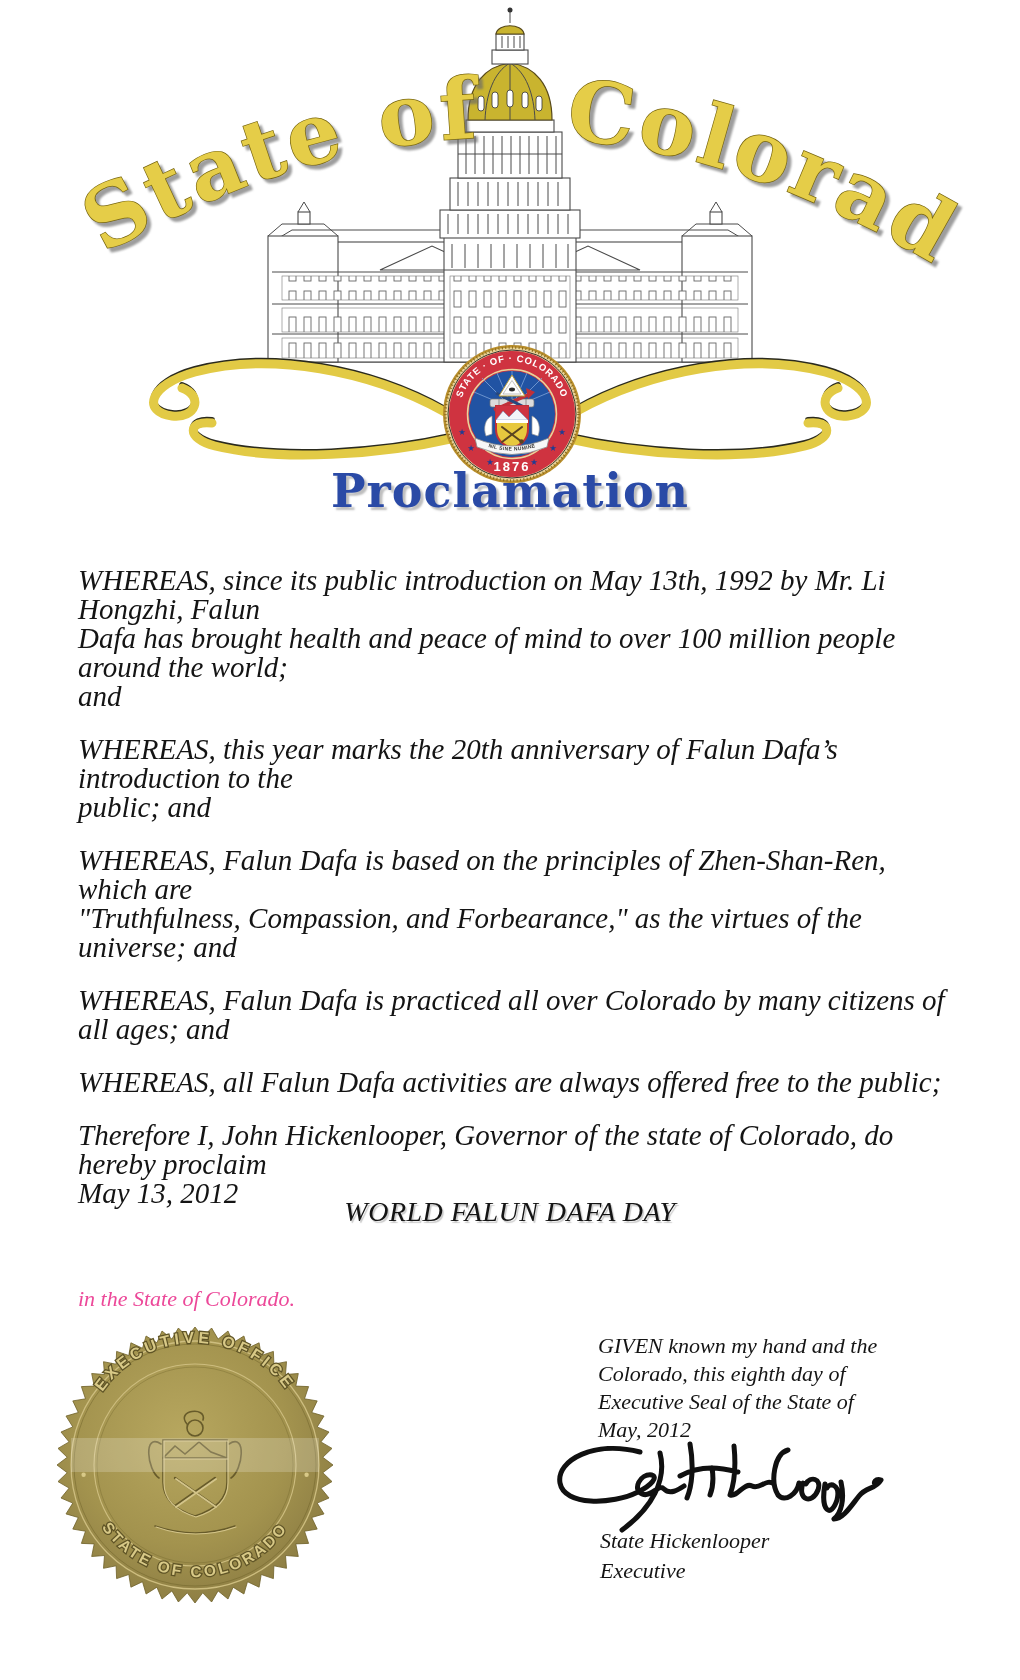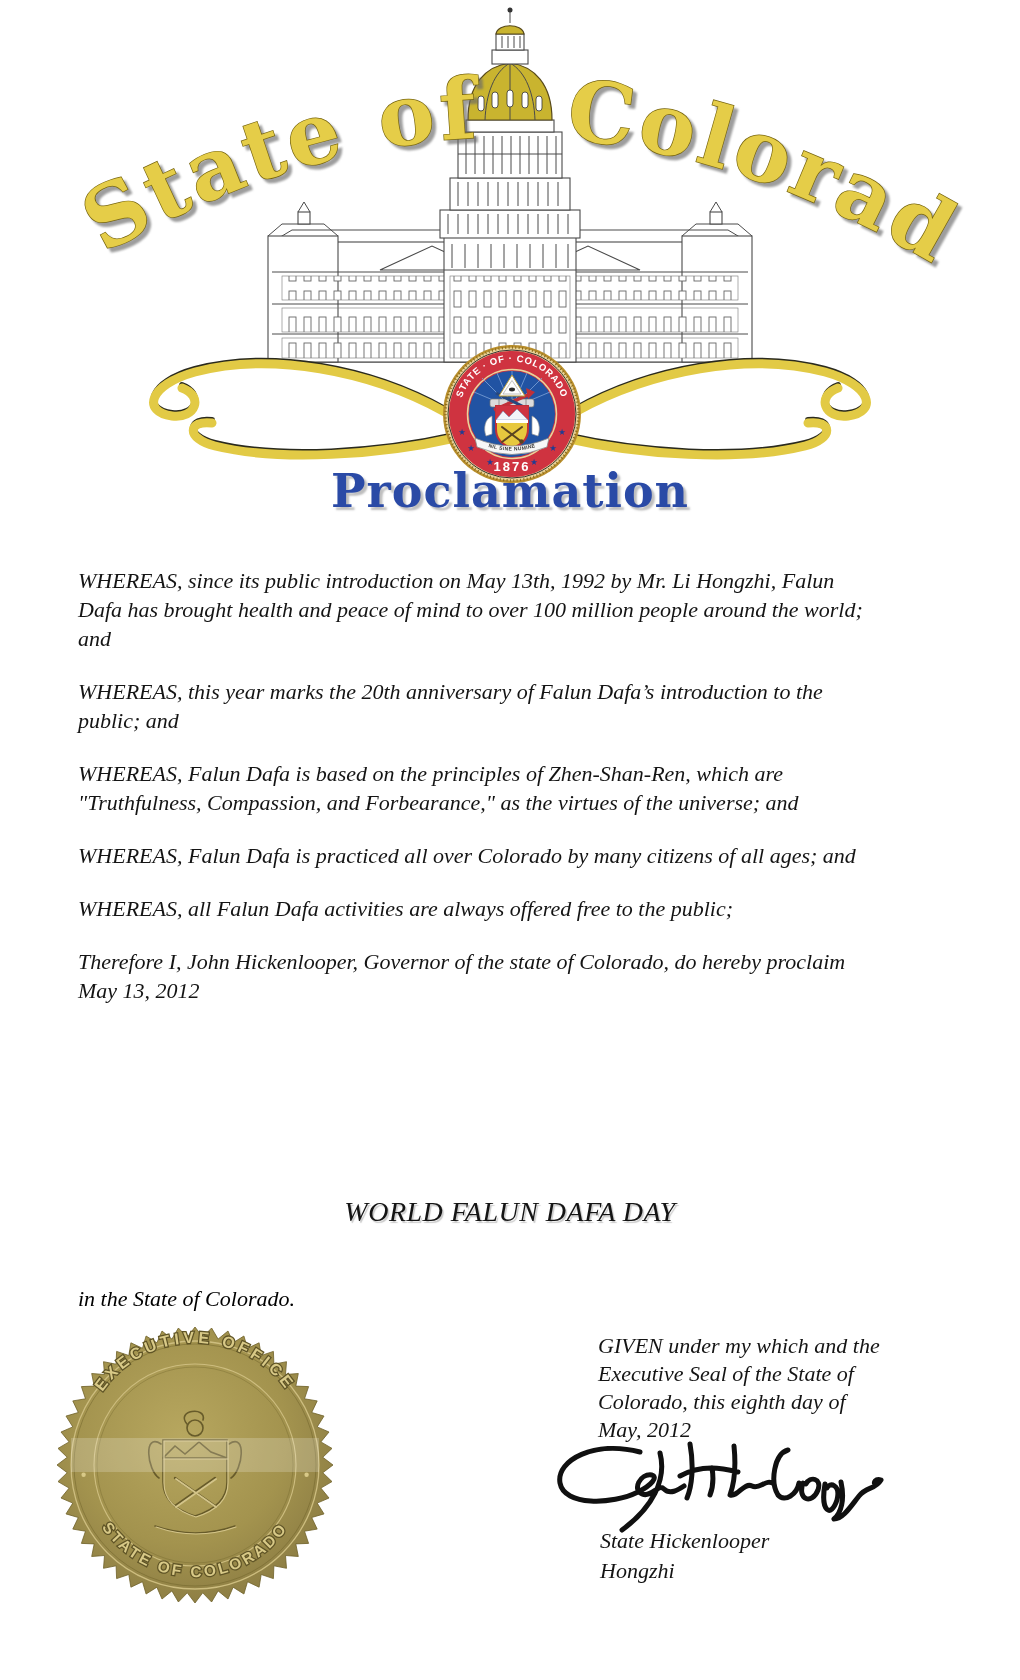--- a/index.html
+++ b/index.html
@@ -22,31 +22,31 @@
   .sw-gold{stroke:#e2ca45;stroke-width:9;fill:none;stroke-linecap:round;}
   .doc-title{
     position:absolute;left:0;right:0;top:467px;text-align:center;
     font-family:"DejaVu Serif",serif;font-weight:bold;font-size:46px;line-height:1.05;
     color:#2a4aa6;letter-spacing:1px;
     text-shadow:3px 3px 2px rgba(110,110,110,0.45);
   }
   
   .body-text{position:absolute;left:78px;top:566px;width:872px;}
   .body-text p{
-    margin:0 0 24px 0;font-style:italic;font-size:22px;line-height:29px;
+    margin:0 0 24px 0;font-style:italic;font-size:29px;line-height:29px;
     white-space:pre-line;color:#141414;
   }
   .proclaim-heading{
     position:absolute;left:0;right:0;top:1196px;text-align:center;
     font-style:italic;font-size:28px;letter-spacing:0.5px;color:#141414;
     text-shadow:1.5px 1.5px 1px rgba(150,150,150,0.5);
   }
   .closing-line{
     position:absolute;left:78px;top:1286px;
-    font-style:italic;font-size:22px;color:#000000;
+    font-style:italic;font-size:22px;color:#ec4899;
   }
   
   .attestation{position:absolute;left:598px;top:1332px;font-style:italic;font-size:22px;line-height:28px;}
   .signer-name{position:absolute;left:600px;top:1526px;font-style:italic;font-size:22px;line-height:30px;}
   .signer-title{position:absolute;left:600px;top:1556px;font-style:italic;font-size:22px;line-height:30px;}
   .signature-svg{position:absolute;left:540px;top:1420px;width:480px;height:170px;}
   
   .foil-seal-svg{position:absolute;left:55px;top:1320px;width:280px;height:290px;}
   .foil-arc{
     font-family:"Liberation Sans",sans-serif;font-weight:bold;
@@ -262,28 +262,28 @@
     </text>
     <text class="foil-arc" font-size="15.5" letter-spacing="3" text-anchor="middle">
       <textPath href="#foilBottomArc" startOffset="50%">STATE OF COLORADO</textPath>
     </text>
     <circle cx="28.6" cy="154.8" r="2.2" fill="#d8c987"></circle>
     <circle cx="251.6" cy="154.8" r="2.2" fill="#d8c987"></circle>
     <rect x="16" y="118" width="248" height="34" fill="rgba(255,255,255,0.20)"></rect>
   </svg>
 
   <div class="attestation">
-    <div>GIVEN under my which and the</div>
+    <div>GIVEN known my hand and the</div>
+    <div>Colorado, this eighth day of</div>
     <div>Executive Seal of the State of</div>
-    <div>Colorado, this eighth day of</div>
     <div>May, 2012</div>
   </div>
 
   <div class="signer-name">State Hickenlooper</div>
-  <div class="signer-title">Hongzhi</div>
+  <div class="signer-title">Executive</div>
 
   <svg class="signature-svg" viewBox="0 0 480 170">
     <path fill="none" stroke="#101010" stroke-width="5" stroke-linecap="round" stroke-linejoin="round" d="
       M 100 32 C 55 20 16 40 20 63 C 24 86 72 85 98 72 C 112 65 118 57 112 55 C 100 53 92 70 102 74 C 112 78 118 63 124 69 C 130 75 138 70 144 66
       M 120 33 C 127 60 112 88 82 110
       M 150 24 C 154 46 152 66 147 78
       M 140 56 C 162 44 182 48 198 52
       M 172 48 C 174 60 172 70 170 75
       M 194 26 C 196 46 194 64 190 75 C 198 77 204 62 212 66 C 220 70 226 58 234 64
       M 248 30 C 234 34 230 62 238 75 C 245 83 257 74 259 63

